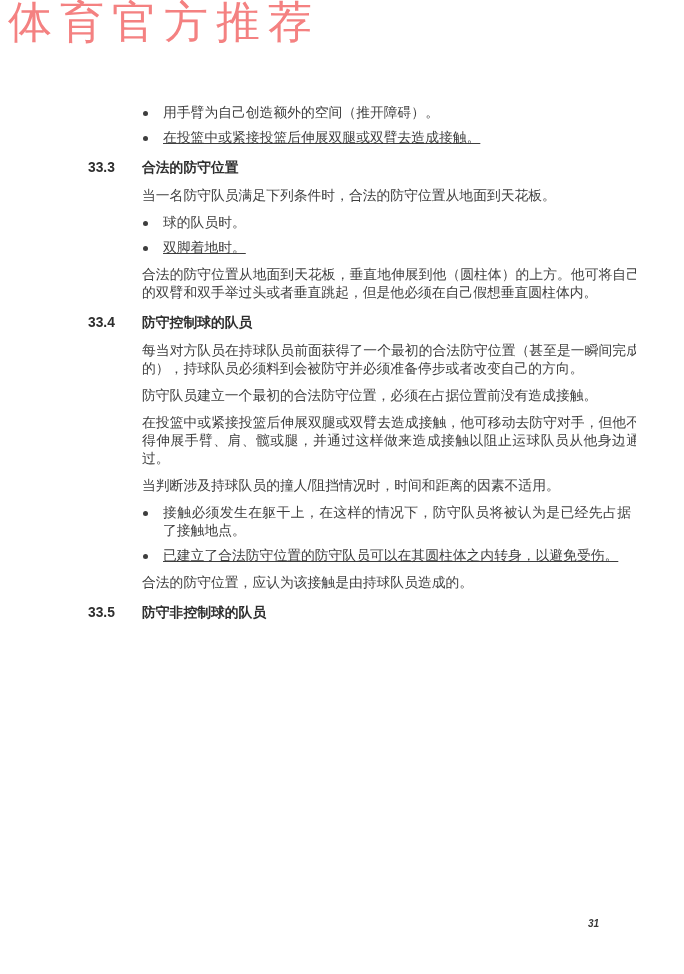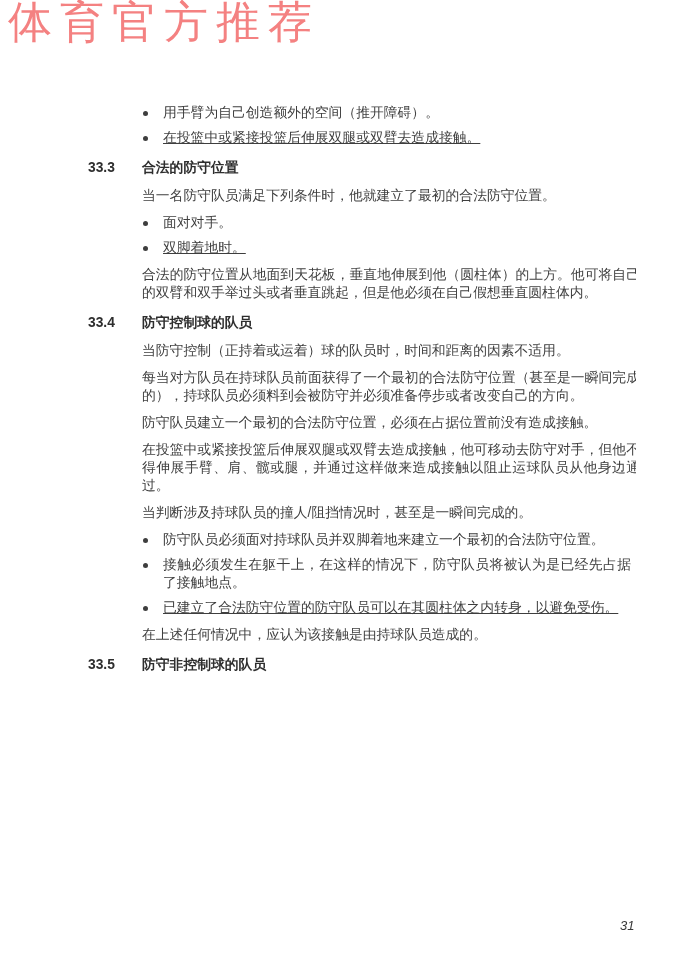--- a/index.html
+++ b/index.html
@@ -71,64 +71,62 @@
     position: absolute;
     left: 1px;
     top: 7px;
     width: 5px;
     height: 5px;
     border-radius: 50%;
     background: #3e3e3e;
   }
   .page-number {
     position: absolute;
-    left: 620px;
+    left: 588px;
     top: 918px;
-    font-size: 13px;
-    font-weight: normal;
+    font-size: 10px;
+    font-weight: bold;
     font-style: italic;
     color: #383838;
   }
 </style>
 </head>
 <body>
 
 <div class="page">
   <div class="watermark">体育官方推荐</div>
 
   <main class="content" id="doc-content">
       <ul class="bullet-list">
         <li><span class="dot"></span><span>用手臂为自己创造额外的空间（推开障碍）。</span></li>
         <li><span class="dot"></span><span>在投篮中或紧接投篮后伸展双腿或双臂去造成接触。</span></li>
       </ul>
       <div class="section-heading">
         <span class="sec-num">33.3</span>
         <span class="sec-title">合法的防守位置</span>
       </div>
-      <p class="para">当一名防守队员满足下列条件时，他就建立了最初的合法防守位置。</p>
+      <p class="para">当一名防守队员满足下列条件时，合法的防守位置从地面到天花板。</p>
       <ul class="bullet-list">
-        <li><span class="dot"></span><span>面对对手。</span></li>
+        <li><span class="dot"></span><span>球的队员时。</span></li>
         <li><span class="dot"></span><span>双脚着地时。</span></li>
       </ul>
       <p class="para">合法的防守位置从地面到天花板，垂直地伸展到他（圆柱体）的上方。他可将自己的双臂和双手举过头或者垂直跳起，但是他必须在自己假想垂直圆柱体内。</p>
       <div class="section-heading">
         <span class="sec-num">33.4</span>
         <span class="sec-title">防守控制球的队员</span>
       </div>
-      <p class="para">当防守控制（正持着或运着）球的队员时，时间和距离的因素不适用。</p>
       <p class="para">每当对方队员在持球队员前面获得了一个最初的合法防守位置（甚至是一瞬间完成的），持球队员必须料到会被防守并必须准备停步或者改变自己的方向。</p>
       <p class="para">防守队员建立一个最初的合法防守位置，必须在占据位置前没有造成接触。</p>
       <p class="para">在投篮中或紧接投篮后伸展双腿或双臂去造成接触，他可移动去防守对手，但他不得伸展手臂、肩、髋或腿，并通过这样做来造成接触以阻止运球队员从他身边通过。</p>
-      <p class="para">当判断涉及持球队员的撞人/阻挡情况时，甚至是一瞬间完成的。</p>
+      <p class="para">当判断涉及持球队员的撞人/阻挡情况时，时间和距离的因素不适用。</p>
       <ul class="bullet-list">
-        <li><span class="dot"></span><span>防守队员必须面对持球队员并双脚着地来建立一个最初的合法防守位置。</span></li>
         <li><span class="dot"></span><span>接触必须发生在躯干上，在这样的情况下，防守队员将被认为是已经先占据了接触地点。</span></li>
         <li><span class="dot"></span><span>已建立了合法防守位置的防守队员可以在其圆柱体之内转身，以避免受伤。</span></li>
       </ul>
-      <p class="para">在上述任何情况中，应认为该接触是由持球队员造成的。</p>
+      <p class="para">合法的防守位置，应认为该接触是由持球队员造成的。</p>
       <div class="section-heading">
         <span class="sec-num">33.5</span>
         <span class="sec-title">防守非控制球的队员</span>
       </div>
     </main>
 
   <div class="page-number">31</div>
 </div>
 
 </body></html>

